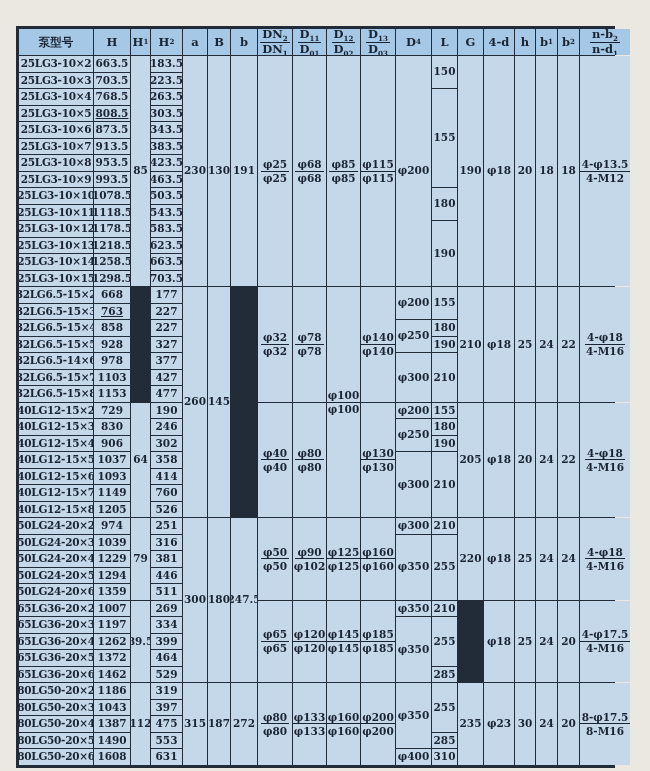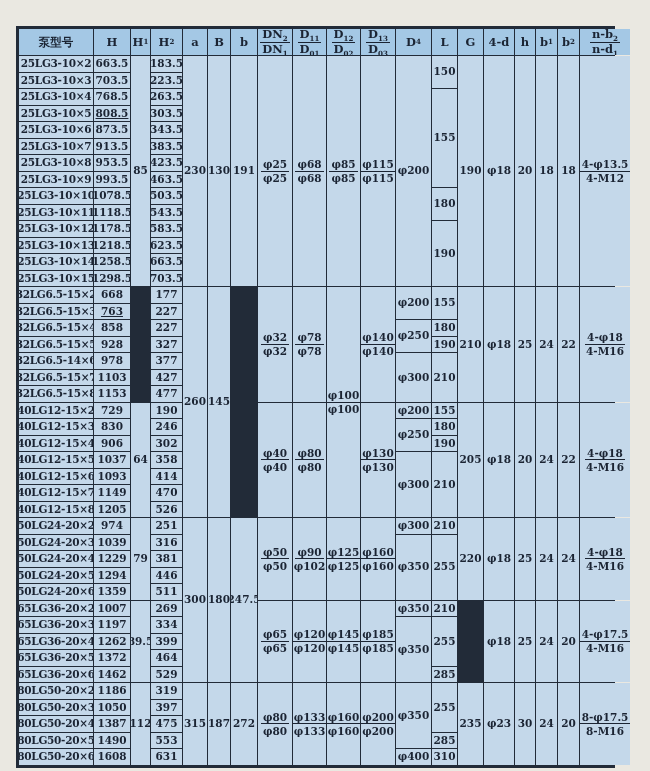--- a/index.html
+++ b/index.html
@@ -114,21 +114,21 @@
       <div class="cell" style="grid-area: 31 / 2 / span 1;">1039</div>
       <div class="cell" style="grid-area: 32 / 2 / span 1;">1229</div>
       <div class="cell" style="grid-area: 33 / 2 / span 1;">1294</div>
       <div class="cell" style="grid-area: 34 / 2 / span 1;">1359</div>
       <div class="cell" style="grid-area: 35 / 2 / span 1;">1007</div>
       <div class="cell" style="grid-area: 36 / 2 / span 1;">1197</div>
       <div class="cell" style="grid-area: 37 / 2 / span 1;">1262</div>
       <div class="cell" style="grid-area: 38 / 2 / span 1;">1372</div>
       <div class="cell" style="grid-area: 39 / 2 / span 1;">1462</div>
       <div class="cell" style="grid-area: 40 / 2 / span 1;">1186</div>
-      <div class="cell" style="grid-area: 41 / 2 / span 1;">1050</div>
+      <div class="cell" style="grid-area: 41 / 2 / span 1;">1043</div>
       <div class="cell" style="grid-area: 42 / 2 / span 1;">1387</div>
       <div class="cell" style="grid-area: 43 / 2 / span 1;">1490</div>
       <div class="cell" style="grid-area: 44 / 2 / span 1;">1608</div>
       <div class="cell head" style="grid-area: 1 / 3;">H<sub>1</sub></div>
       <div class="cell" style="grid-area: 2 / 3 / span 14;">85</div>
       <div class="cell" style="grid-area: 23 / 3 / span 7;">64</div>
       <div class="cell" style="grid-area: 30 / 3 / span 5;">79</div>
       <div class="cell" style="grid-area: 35 / 3 / span 5;">89.5</div>
       <div class="cell" style="grid-area: 40 / 3 / span 5;">112</div>
       <div class="cell head" style="grid-area: 1 / 4;">H<sub>2</sub></div>
@@ -151,21 +151,21 @@
       <div class="cell" style="grid-area: 18 / 4 / span 1;">227</div>
       <div class="cell" style="grid-area: 19 / 4 / span 1;">327</div>
       <div class="cell" style="grid-area: 20 / 4 / span 1;">377</div>
       <div class="cell" style="grid-area: 21 / 4 / span 1;">427</div>
       <div class="cell" style="grid-area: 22 / 4 / span 1;">477</div>
       <div class="cell" style="grid-area: 23 / 4 / span 1;">190</div>
       <div class="cell" style="grid-area: 24 / 4 / span 1;">246</div>
       <div class="cell" style="grid-area: 25 / 4 / span 1;">302</div>
       <div class="cell" style="grid-area: 26 / 4 / span 1;">358</div>
       <div class="cell" style="grid-area: 27 / 4 / span 1;">414</div>
-      <div class="cell" style="grid-area: 28 / 4 / span 1;">470</div>
+      <div class="cell" style="grid-area: 28 / 4 / span 1;">760</div>
       <div class="cell" style="grid-area: 29 / 4 / span 1;">526</div>
       <div class="cell" style="grid-area: 30 / 4 / span 1;">251</div>
       <div class="cell" style="grid-area: 31 / 4 / span 1;">316</div>
       <div class="cell" style="grid-area: 32 / 4 / span 1;">381</div>
       <div class="cell" style="grid-area: 33 / 4 / span 1;">446</div>
       <div class="cell" style="grid-area: 34 / 4 / span 1;">511</div>
       <div class="cell" style="grid-area: 35 / 4 / span 1;">269</div>
       <div class="cell" style="grid-area: 36 / 4 / span 1;">334</div>
       <div class="cell" style="grid-area: 37 / 4 / span 1;">399</div>
       <div class="cell" style="grid-area: 38 / 4 / span 1;">464</div>

